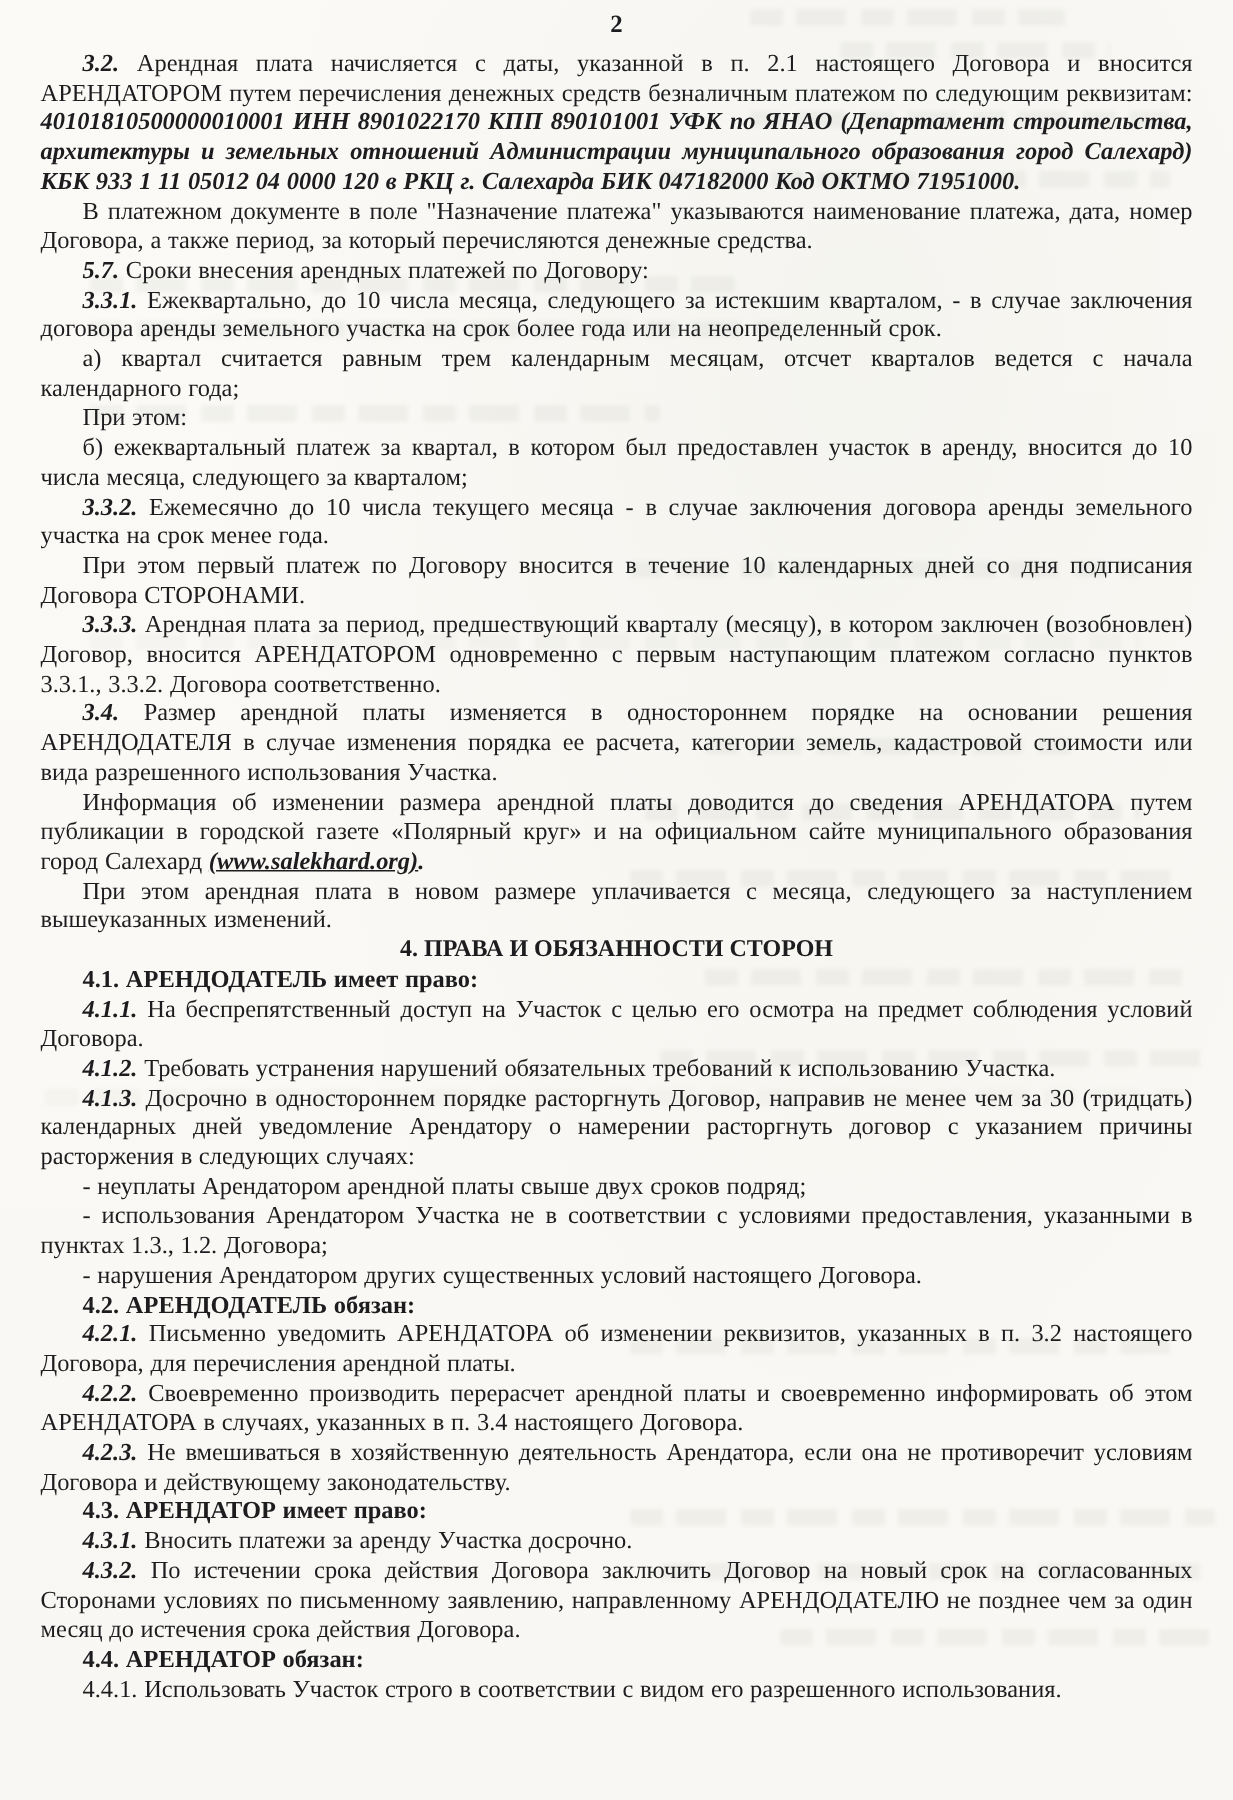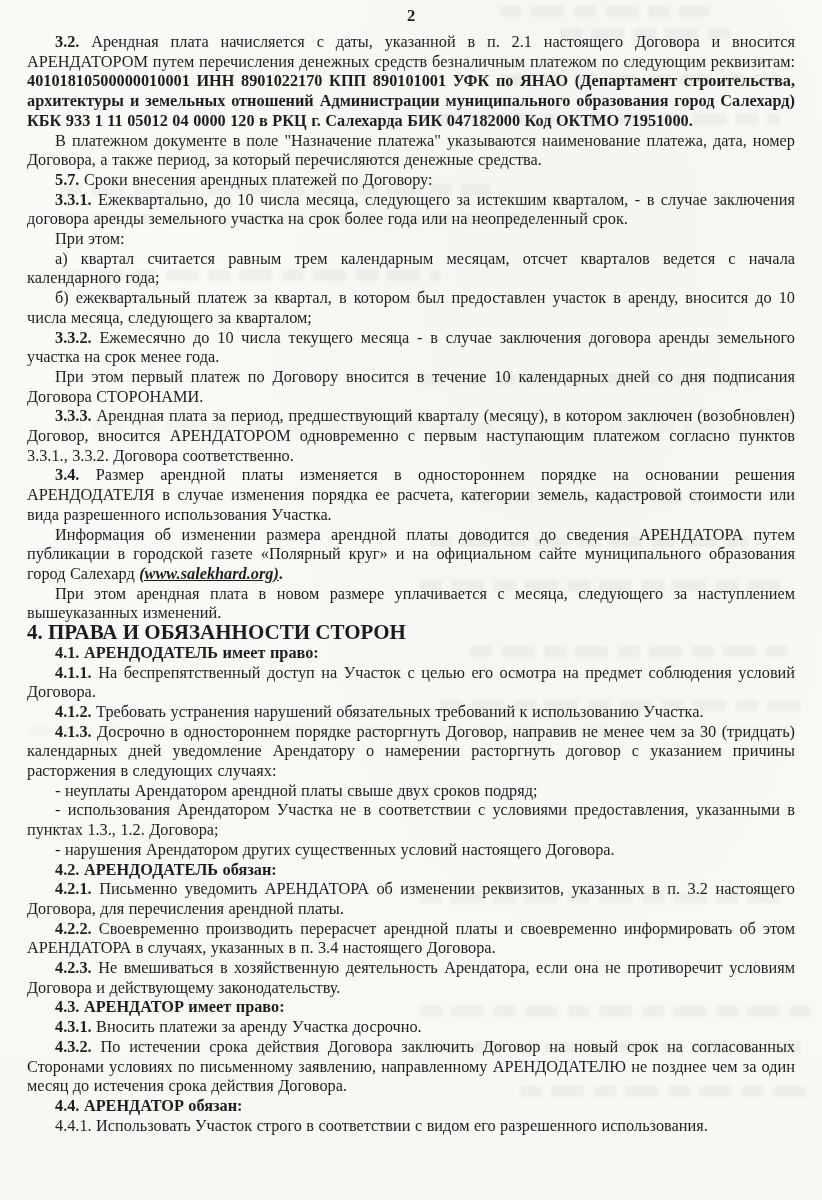--- a/index.html
+++ b/index.html
@@ -48,27 +48,27 @@
     margin-bottom: 6px;
   }
   .para {
     font-size: 16.3px;
     line-height: 19.7px;
     text-align: justify;
     text-indent: 28px;
     word-spacing: 0.4px;
   }
   .heading {
-    font-size: 21px;
+    font-size: 16px;
     line-height: 19.7px;
-    text-align: left;
+    text-align: center;
     font-weight: bold;
   }
   .run-b   { font-weight: bold; }
-  .run-bi  { font-weight: bold; }
+  .run-bi  { font-weight: bold; font-style: italic; }
   .run-biu { font-weight: bold; font-style: italic; text-decoration: underline; }
 </style>
 </head>
 <body>
 
 <div class="page">
 
   <div class="ghost" style="top:6px;   left:500px; width:210px;"></div>
   <div class="ghost" style="top:28px;  left:560px; width:180px;"></div>
   <div class="ghost" style="top:74px;  left:500px; width:280px;"></div>
@@ -89,22 +89,22 @@
   <div class="ghost" style="top:1042px;left:440px; width:370px;"></div>
   <div class="ghost" style="top:1086px;left:520px; width:290px;"></div>
 
   <div class="content">
     <div class="page-number">2</div>
     <div>
         <div class="para"><span class="run-bi">3.2.</span><span> Арендная плата начисляется с даты, указанной в п. 2.1 настоящего Договора и вносится АРЕНДАТОРОМ путем перечисления денежных средств безналичным платежом по следующим реквизитам: </span><span class="run-bi">40101810500000010001 ИНН 8901022170 КПП 890101001 УФК по ЯНАО (Департамент строительства, архитектуры и земельных отношений Администрации муниципального образования город Салехард) КБК 933 1 11 05012 04 0000 120 в РКЦ г. Салехарда БИК 047182000 Код ОКТМО 71951000.</span></div>
         <div class="para"><span>В платежном документе в поле "Назначение платежа" указываются наименование платежа, дата, номер Договора, а также период, за который перечисляются денежные средства.</span></div>
         <div class="para"><span class="run-bi">5.7.</span><span> Сроки внесения арендных платежей по Договору:</span></div>
         <div class="para"><span class="run-bi">3.3.1.</span><span> Ежеквартально, до 10 числа месяца, следующего за истекшим кварталом, - в случае заключения договора аренды земельного участка на срок более года или на неопределенный срок.</span></div>
+        <div class="para"><span>а) квартал считается равным трем календарным месяцам, отсчет кварталов ведется с начала календарного года;</span></div>
         <div class="para"><span>При этом:</span></div>
-        <div class="para"><span>а) квартал считается равным трем календарным месяцам, отсчет кварталов ведется с начала календарного года;</span></div>
         <div class="para"><span>б) ежеквартальный платеж за квартал, в котором был предоставлен участок в аренду, вносится до 10 числа месяца, следующего за кварталом;</span></div>
         <div class="para"><span class="run-bi">3.3.2.</span><span> Ежемесячно до 10 числа текущего месяца - в случае заключения договора аренды земельного участка на срок менее года.</span></div>
         <div class="para"><span>При этом первый платеж по Договору вносится в течение 10 календарных дней со дня подписания Договора СТОРОНАМИ.</span></div>
         <div class="para"><span class="run-bi">3.3.3.</span><span> Арендная плата за период, предшествующий кварталу (месяцу), в котором заключен (возобновлен) Договор, вносится АРЕНДАТОРОМ одновременно с первым наступающим платежом согласно пунктов 3.3.1., 3.3.2. Договора соответственно.</span></div>
         <div class="para"><span class="run-bi">3.4.</span><span> Размер арендной платы изменяется в одностороннем порядке на основании решения АРЕНДОДАТЕЛЯ в случае изменения порядка ее расчета, категории земель, кадастровой стоимости или вида разрешенного использования Участка.</span></div>
         <div class="para"><span>Информация об изменении размера арендной платы доводится до сведения АРЕНДАТОРА путем публикации в городской газете «Полярный круг» и на официальном сайте муниципального образования город Салехард </span><span class="run-biu">(www.salekhard.org)</span><span class="run-bi">.</span></div>
         <div class="para"><span>При этом арендная плата в новом размере уплачивается с месяца, следующего за наступлением вышеуказанных изменений.</span></div>
         <div class="heading"><span class="run-b">4. ПРАВА И ОБЯЗАННОСТИ СТОРОН</span></div>
         <div class="para"><span class="run-b">4.1. АРЕНДОДАТЕЛЬ имеет право:</span></div>
         <div class="para"><span class="run-bi">4.1.1.</span><span> На беспрепятственный доступ на Участок с целью его осмотра на предмет соблюдения условий Договора.</span></div>

